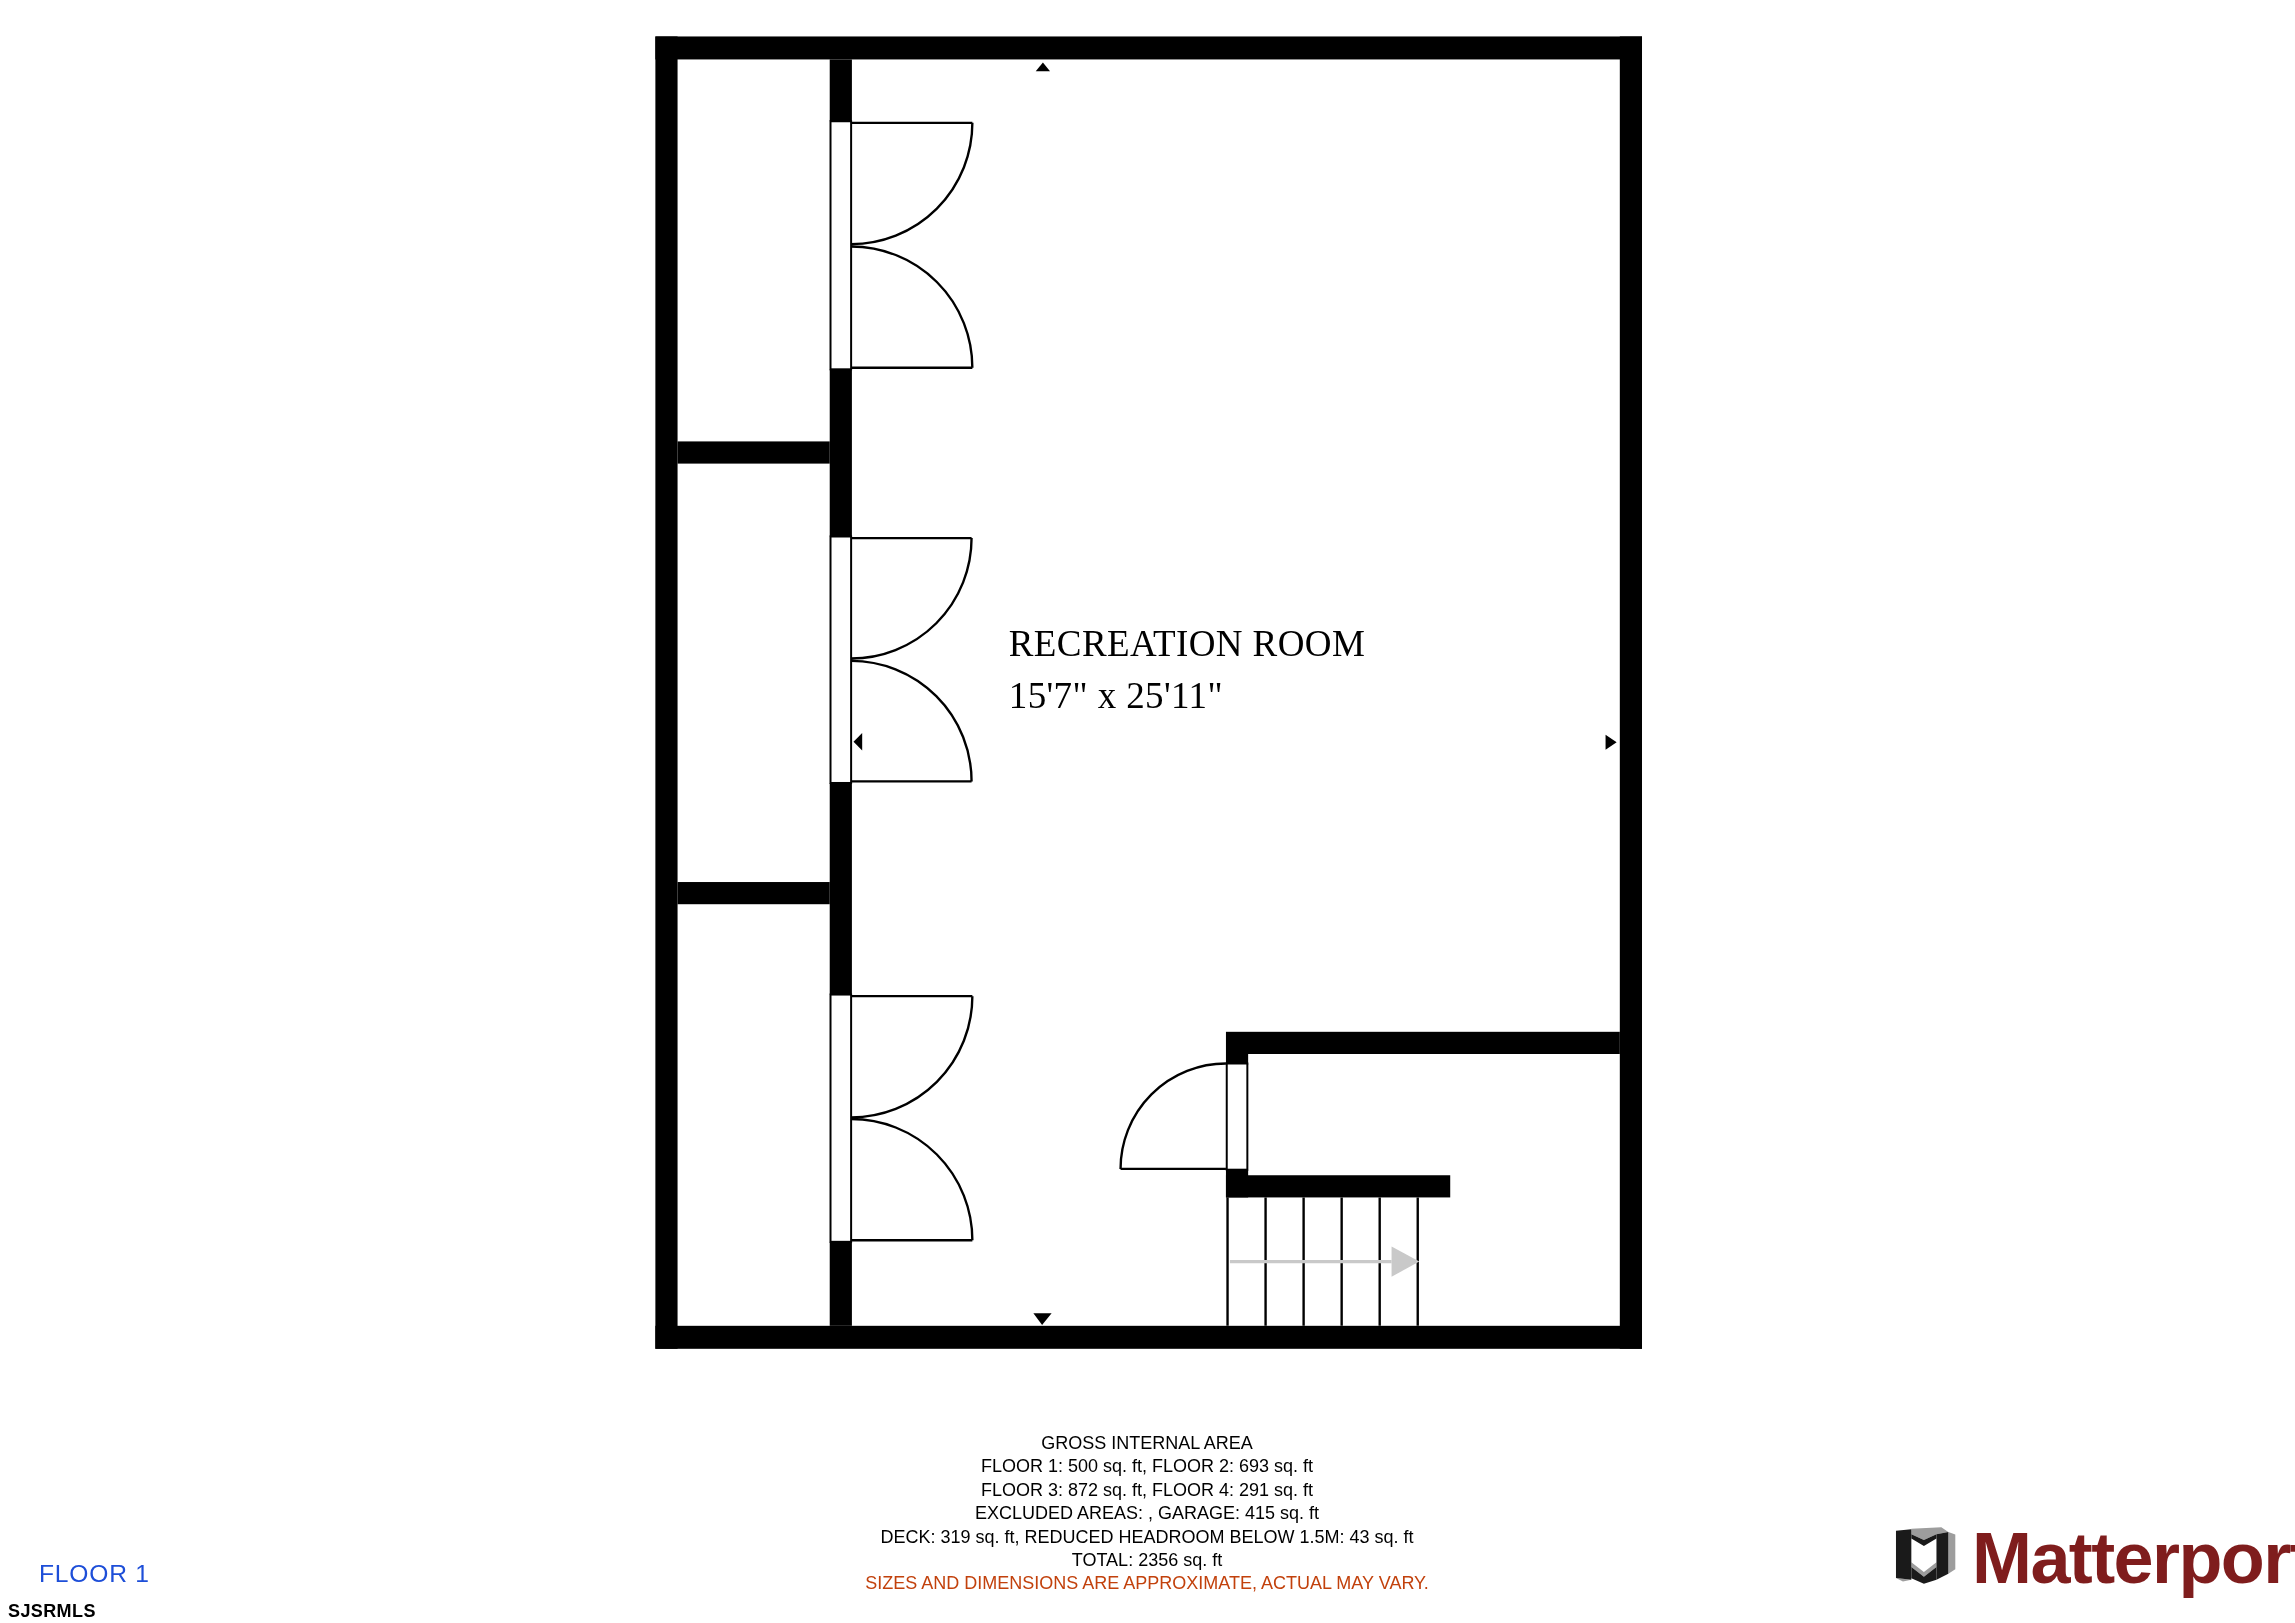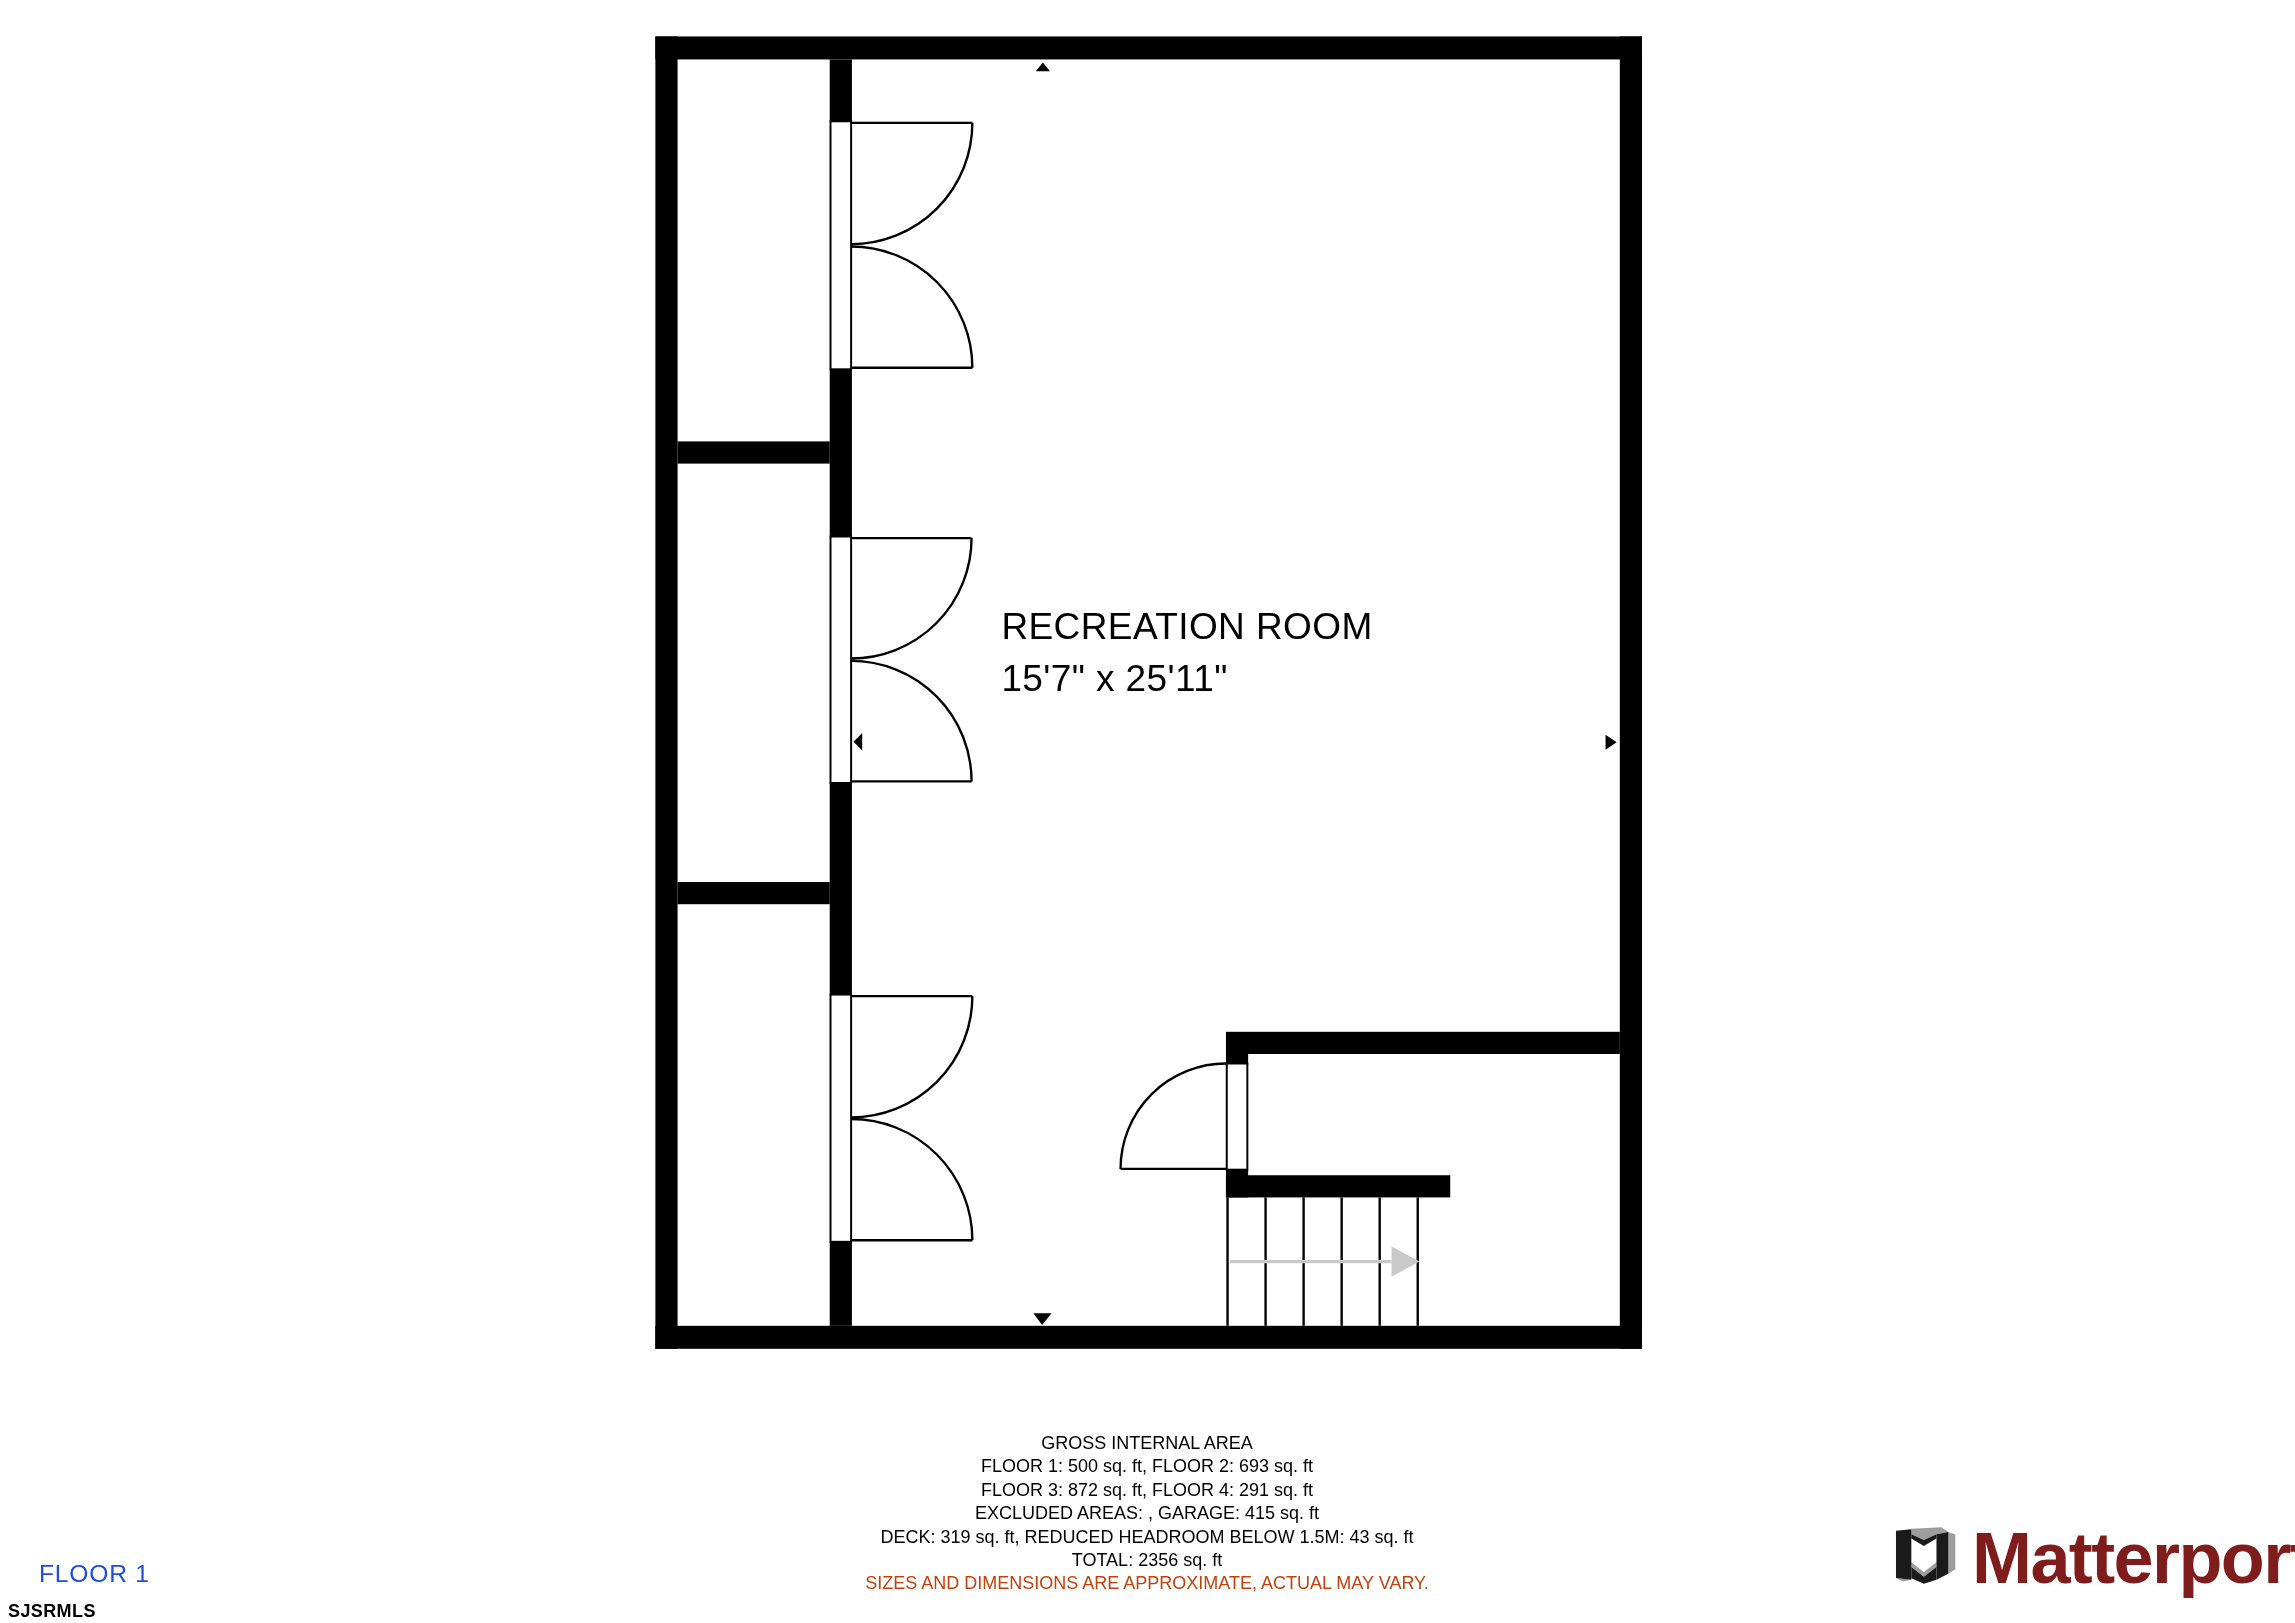--- a/index.html
+++ b/index.html
@@ -1,21 +1,21 @@
 <!DOCTYPE html>
 <html style="font-size:12.7px"><head>
 <meta charset="utf-8">
 <style>
   html,body{margin:0;padding:0;background:#ffffff;}
   #stage{position:relative;width:2295px;height:1623px;background:#ffffff;overflow:hidden;
          font-family:"Liberation Sans",sans-serif;}
   #plan-svg{position:absolute;left:0;top:0;width:2295px;height:1623px;}
   .room-label{position:absolute;left:1187px;top:601px;transform:translateX(-50%);
 entity    text-align:center;color:#000;}
-  .room-label{font-family:Liberation Sans, sans-serif;font-stretch:condensed;}
+  .room-label{font-family:Liberation Serif, serif;font-stretch:condensed;margin-top:17px;}
   .room-name{font-size:37px;line-height:52px;letter-spacing:0.4px;white-space:nowrap;}
   .room-dims{font-size:37px;line-height:52px;letter-spacing:0.4px;white-space:nowrap;}
   .area-block{position:absolute;left:1147px;top:1432px;transform:translateX(-50%);
     text-align:center;font-weight:400;font-size:18px;line-height:23.4px;color:#000;
     font-stretch:condensed;white-space:nowrap;}
   .area-line{white-space:nowrap;}
   .area-disclaimer{color:#c2410c;}
   .floor-label{position:absolute;left:39px;top:1560px;font-size:24.6px;color:#1d4ed8;
     letter-spacing:0.8px;}
   .mls-label{position:absolute;left:8px;top:1601px;font-size:18px;font-weight:700;color:#000;

